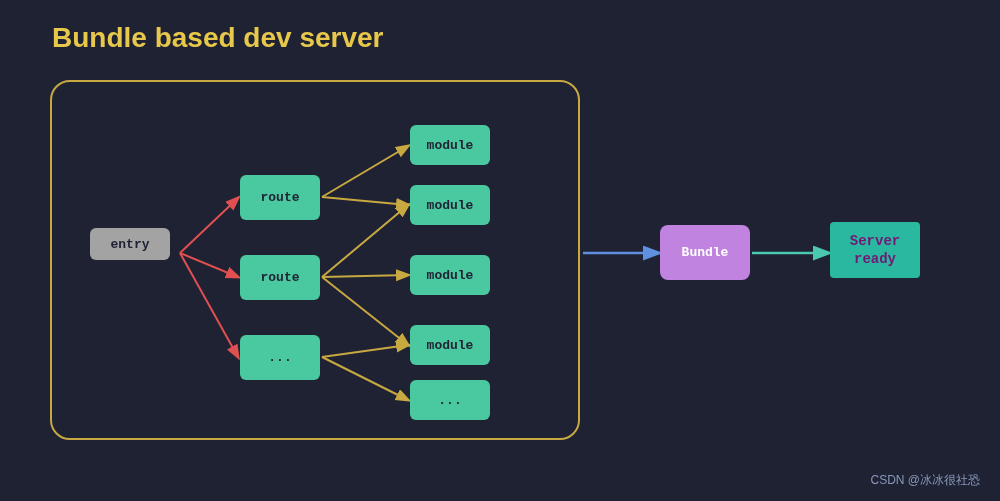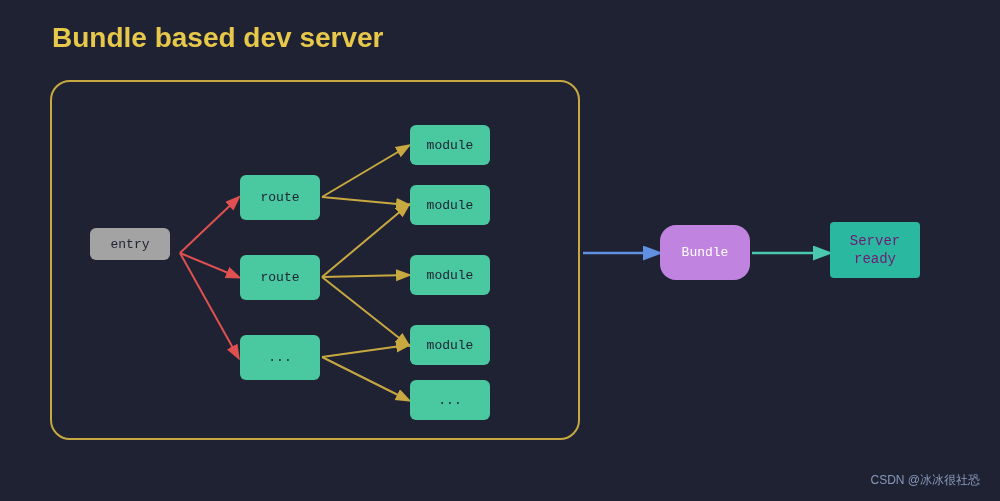--- a/index.html
+++ b/index.html
@@ -43,21 +43,21 @@
     }
 
     
     .node {
       position: absolute;
       border-radius: 6px;
       display: flex;
       align-items: center;
       justify-content: center;
       font-size: 13px;
-      font-weight: normal;
+      font-weight: bold;
       color: #1e2233;
     }
 
     .node-entry {
       background-color: #a3a3a3;
       width: 80px;
       height: 32px;
       top: 158px;
       left: 50px;
     }
@@ -126,21 +126,21 @@
       left: 370px;
     }
 
     .node-bundle {
       background-color: #c084e0;
       width: 90px;
       height: 55px;
       top: 155px;
       left: 620px;
       color: #fff;
-      border-radius: 16px;
+      border-radius: 8px;
     }
 
     .node-server {
       background-color: #2ab8a0;
       width: 90px;
       height: 56px;
       top: 152px;
       left: 790px;
       color: #701a75;
       border-radius: 4px;

